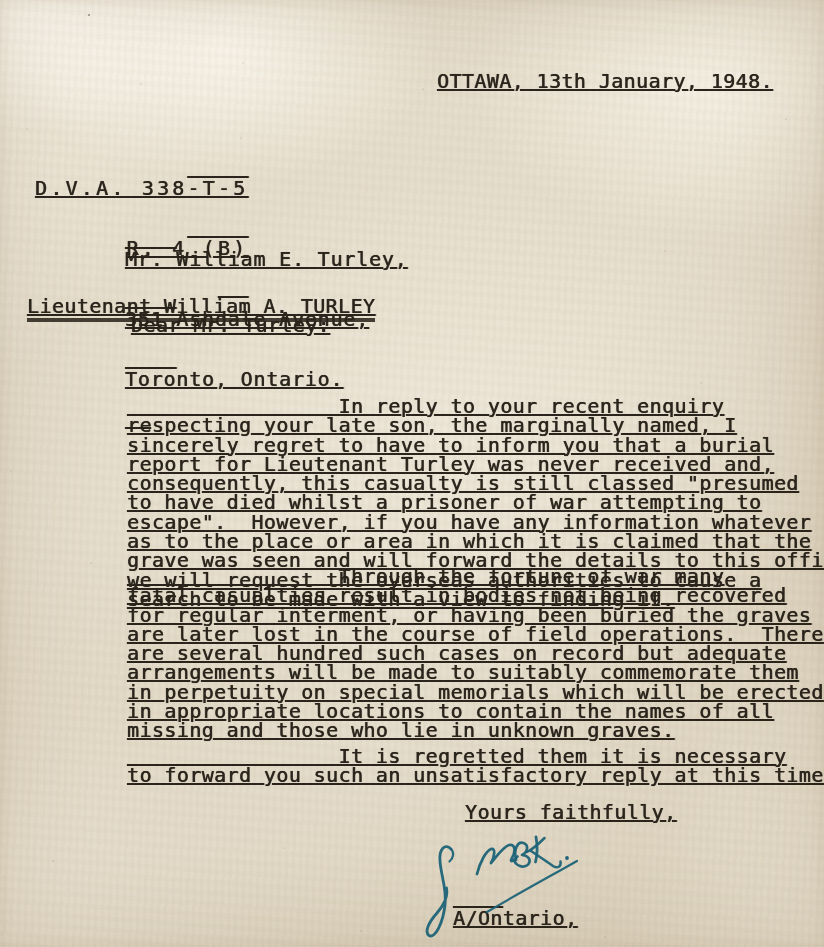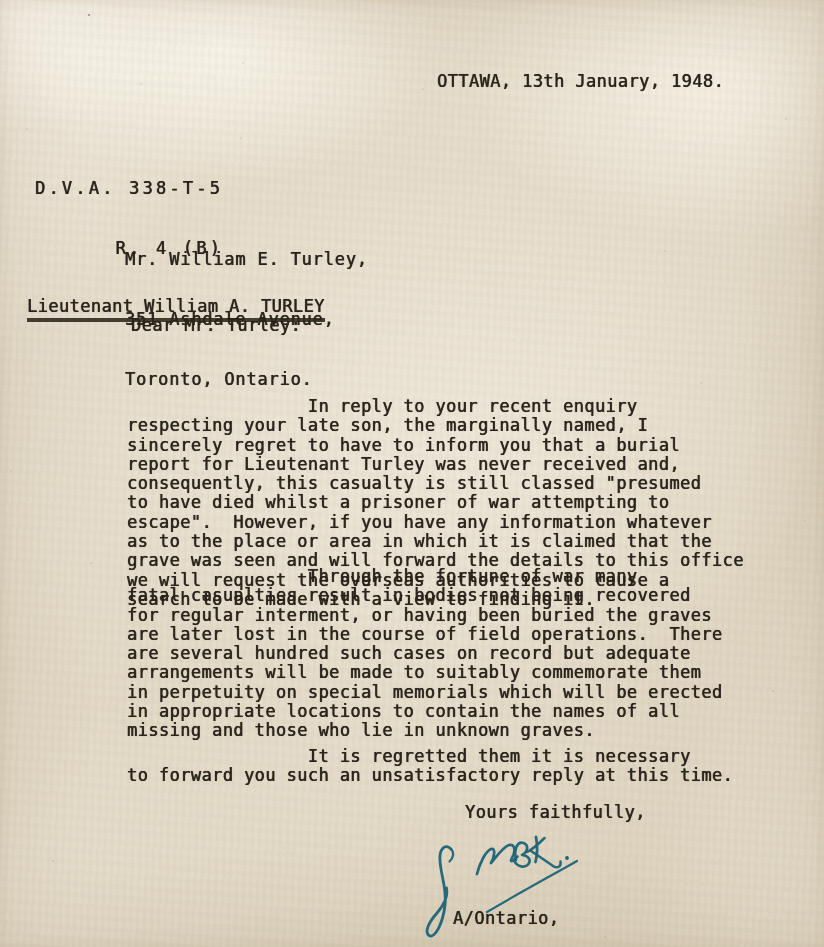--- a/index.html
+++ b/index.html
@@ -23,25 +23,26 @@
   }
   .grain{
     position:absolute;inset:0;pointer-events:none;
     background:
       repeating-linear-gradient(92deg, rgba(190,175,148,0.05) 0 3px, rgba(255,255,255,0.04) 3px 7px),
       repeating-linear-gradient(4deg, rgba(190,175,148,0.04) 0 5px, rgba(255,255,255,0.03) 5px 11px);
     mix-blend-mode:multiply;
   }
   .typed{
     position:absolute;
-    font-size:17px;
+    font-size:20px;
     letter-spacing:0.4px;
     line-height:19.3px;
     white-space:pre;
     text-shadow:0.45px 0 0 rgba(41,35,27,0.8), -0.3px 0 0 rgba(41,35,27,0.4), 0 0 1px rgba(41,35,27,0.35);
+    text-decoration:underline;
   }
   .date-line{left:437px;top:72px;}
   .ref-block{left:35px;top:138px;line-height:20px;text-align:right;}
   .ref-block .ref2{}
   .ref-block{letter-spacing:3.2px;}
   .recipient{left:125px;top:209px;line-height:20px;letter-spacing:0.8px;}
   .subject{
     left:27px;top:297px;line-height:19px;
     padding-bottom:2px;
     border-bottom:4px solid rgba(43,37,29,0.88);

